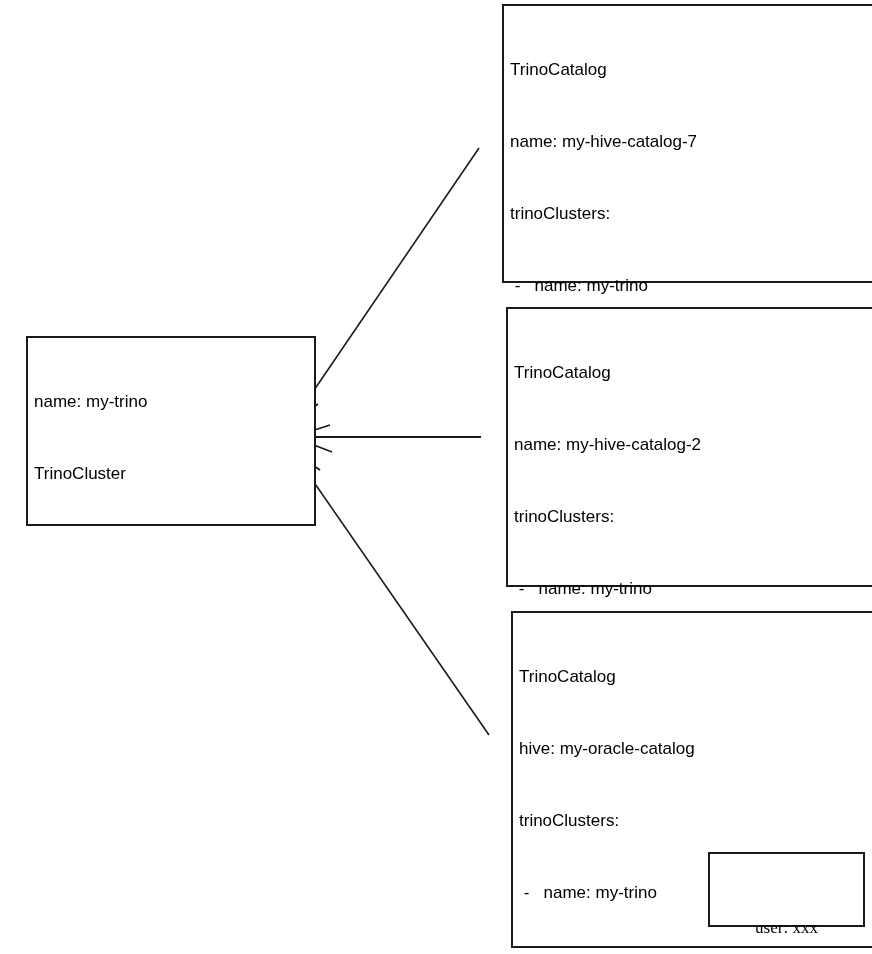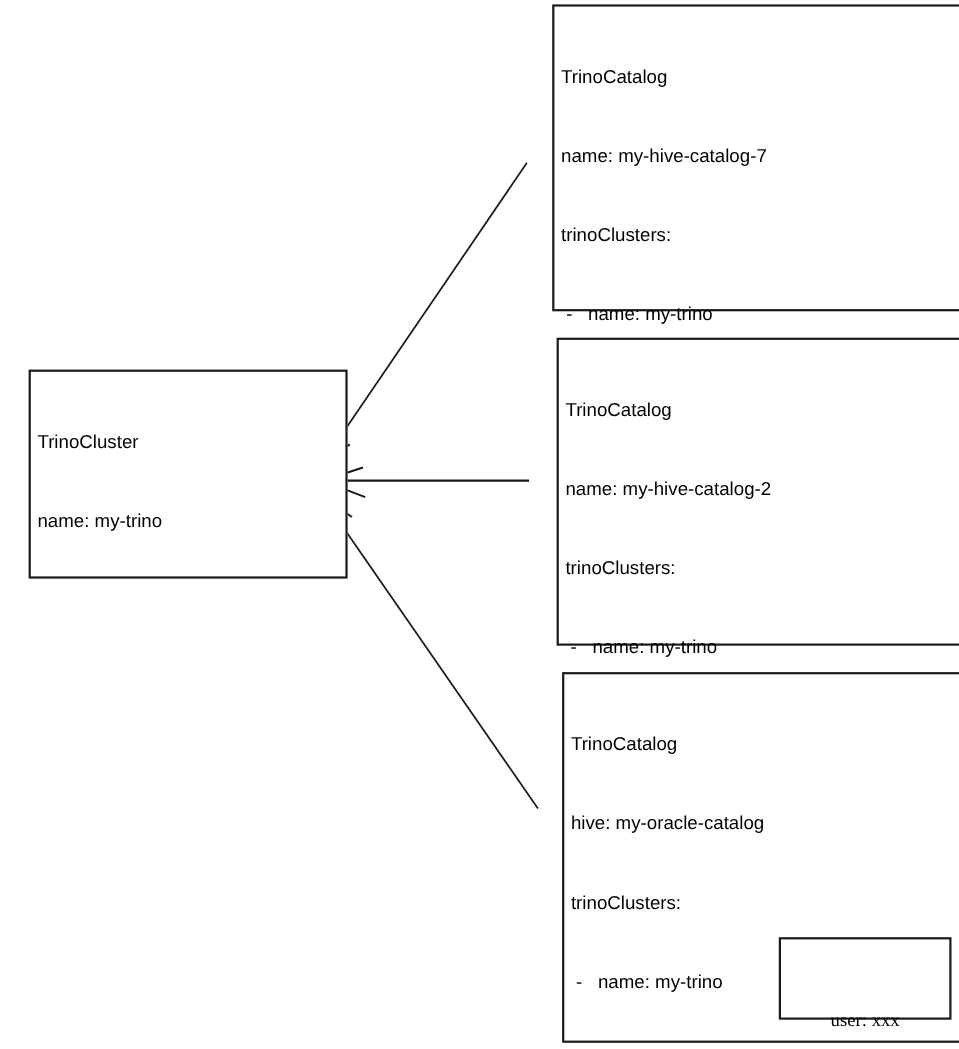--- a/index.html
+++ b/index.html
@@ -116,22 +116,22 @@
 
     <g>
       <line x1="757" y1="814" x2="788" y2="853" stroke="#1a1a1a" stroke-width="2"></line>
       <line x1="788" y1="853" x2="782" y2="824" stroke="#1a1a1a" stroke-width="2"></line>
       <line x1="788" y1="853" x2="763" y2="833" stroke="#1a1a1a" stroke-width="2"></line>
     </g>
   </svg>
 
   <div class="node" id="cluster-node">
     <div class="node-text">
+      <span class="node-line">name: my-trino</span>
       <span class="node-line">TrinoCluster</span>
-      <span class="node-line">name: my-trino</span>
     </div>
   </div>
 
   <div class="node" id="catalog-node-1">
     <div class="node-text">
       <span class="node-line">TrinoCatalog</span>
       <span class="node-line">name: my-hive-catalog-7</span>
       <span class="node-line">trinoClusters:</span>
       <span class="node-line"> -   name: my-trino</span>
       <span class="node-line">hive:</span>

